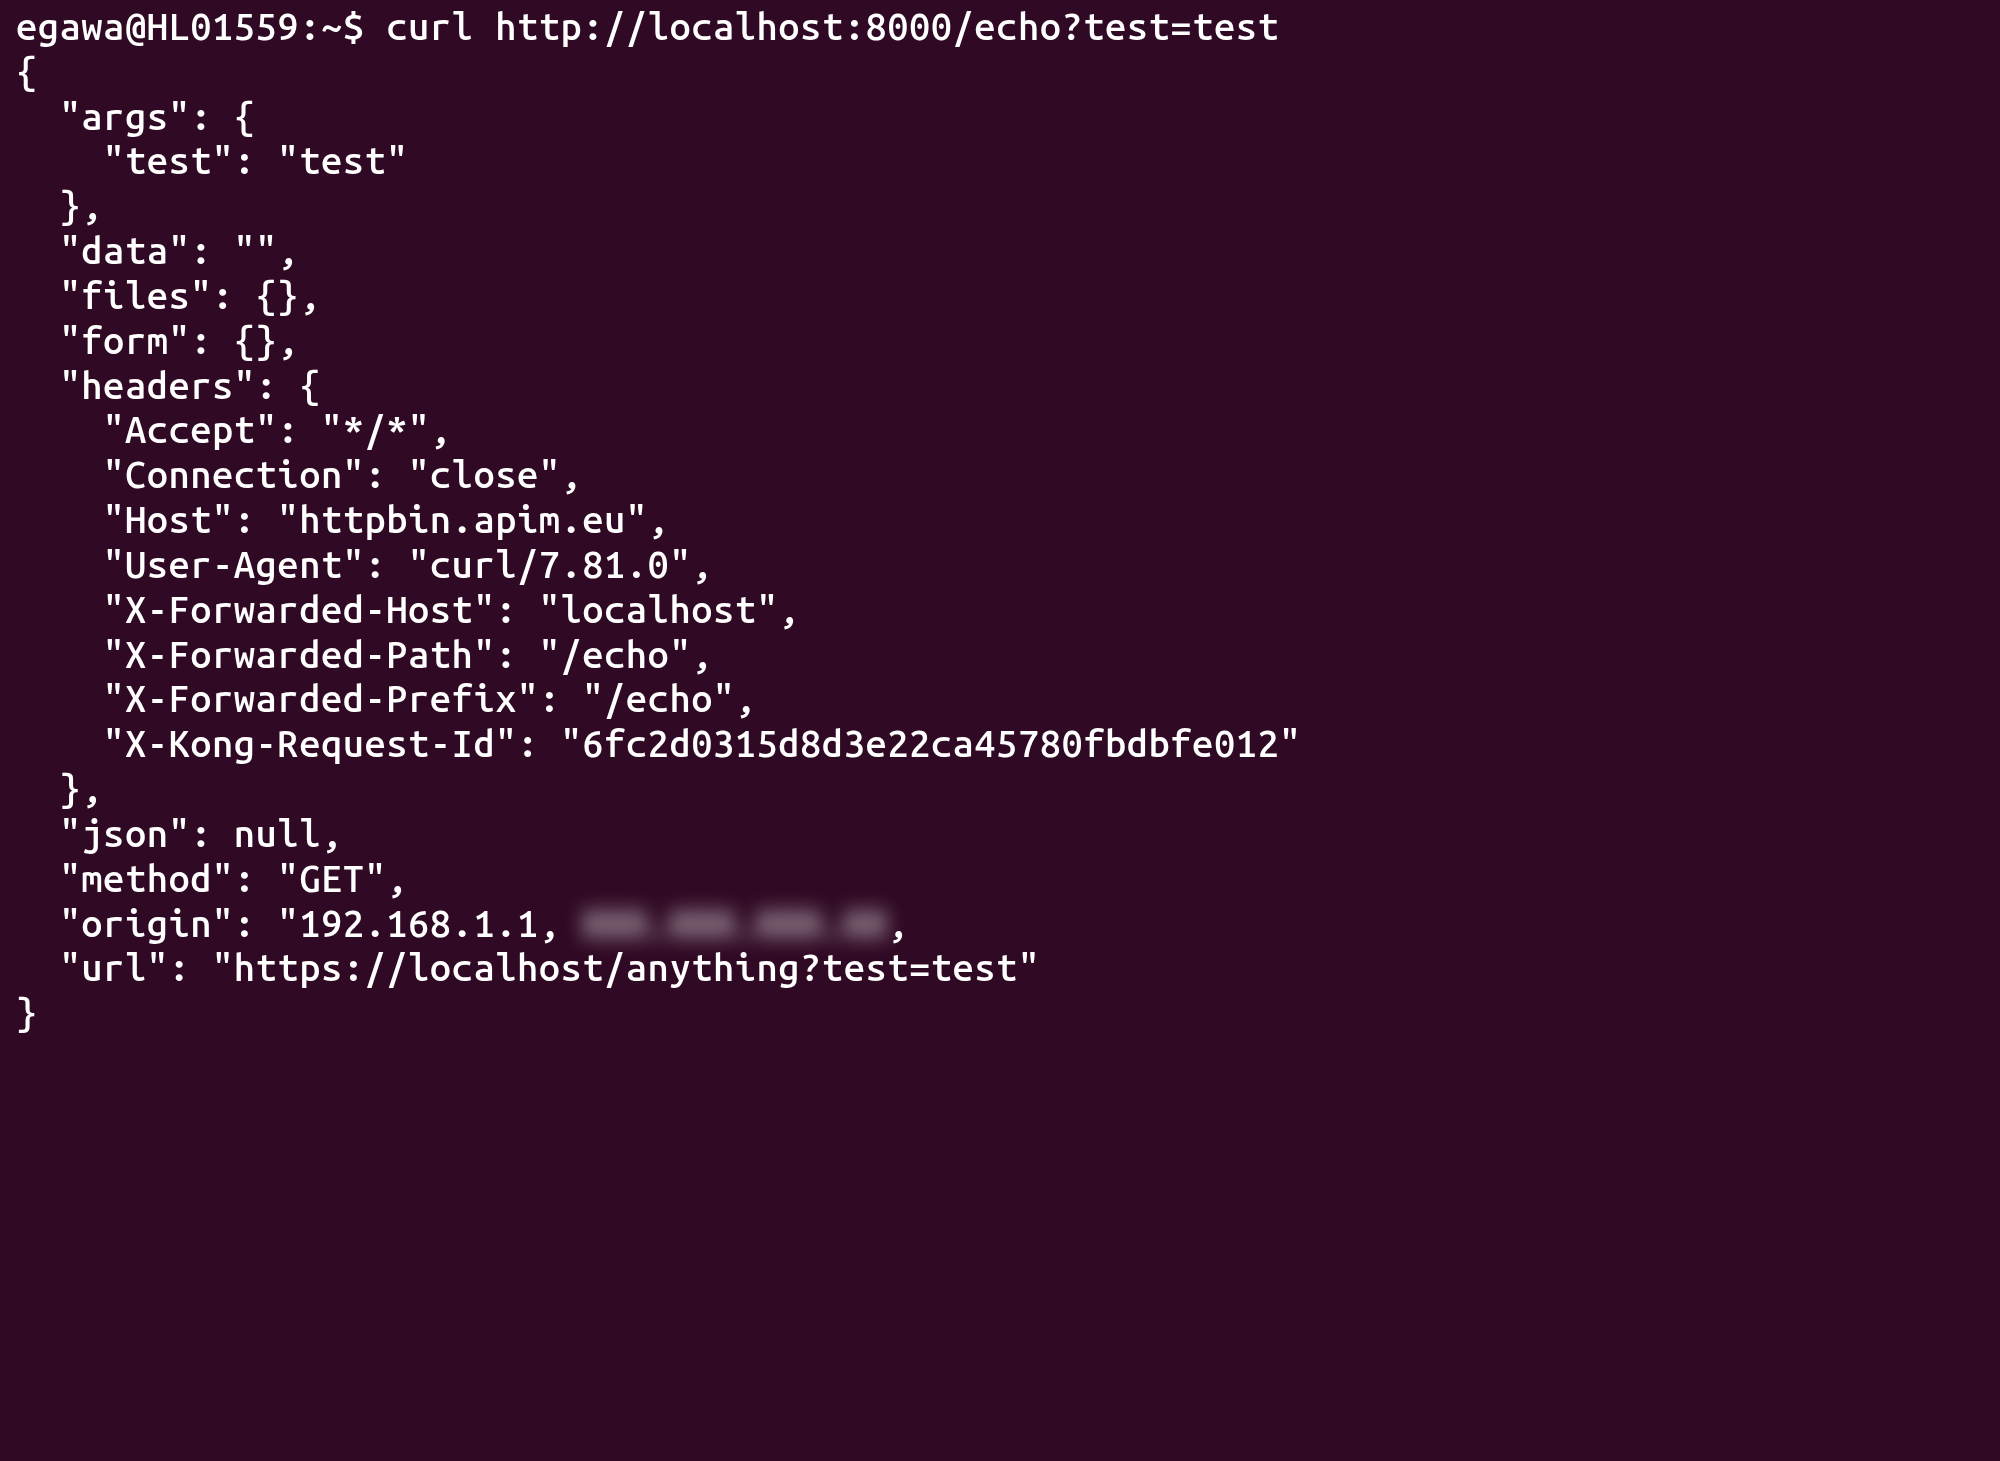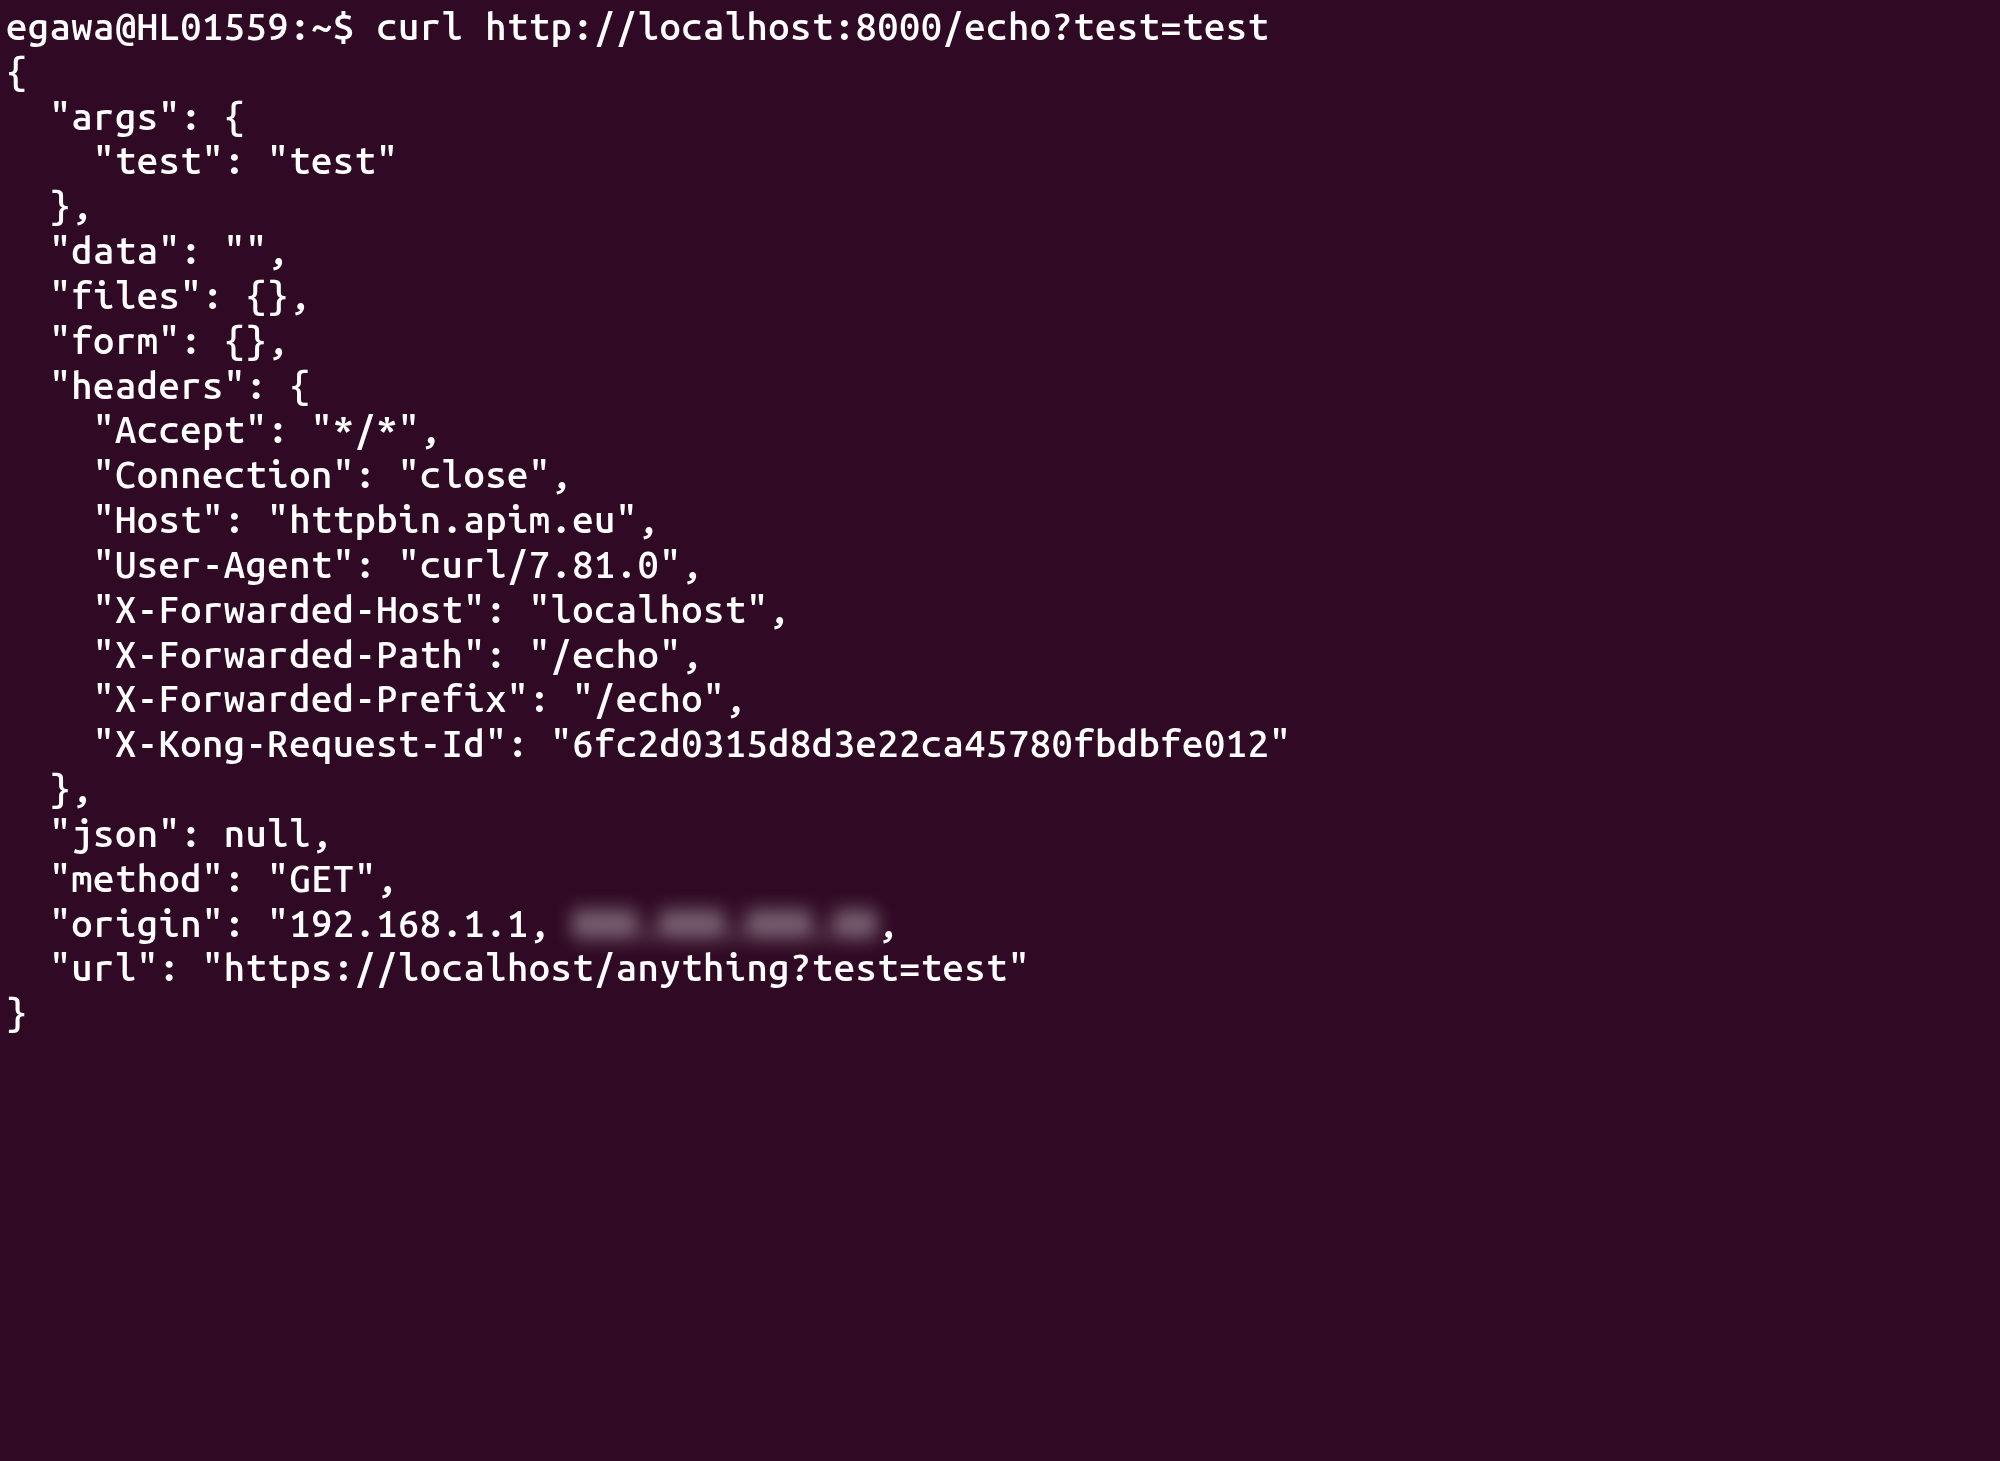--- a/index.html
+++ b/index.html
@@ -9,21 +9,21 @@
     height: 1461px;
     background: #300a24;
     overflow: hidden;
   }
   .terminal {
     font-family: "Ubuntu Mono", "DejaVu Sans Mono", "Menlo", "Consolas", monospace;
     font-size: 38px;
     line-height: 1.18;
     color: #ffffff;
     white-space: pre;
-    padding: 4px 0 0 6px;
+    padding: 4px 0 0 16px;
     letter-spacing: 0.5px;
     font-weight: 500;
   }
   .prompt-user { color: #ffffff; }
   .prompt-symbol { color: #ffffff; }
   .cmd { color: #ffffff; }
   .output { color: #ffffff; }
   .blur {
     display: inline-block;
     filter: blur(10px);

